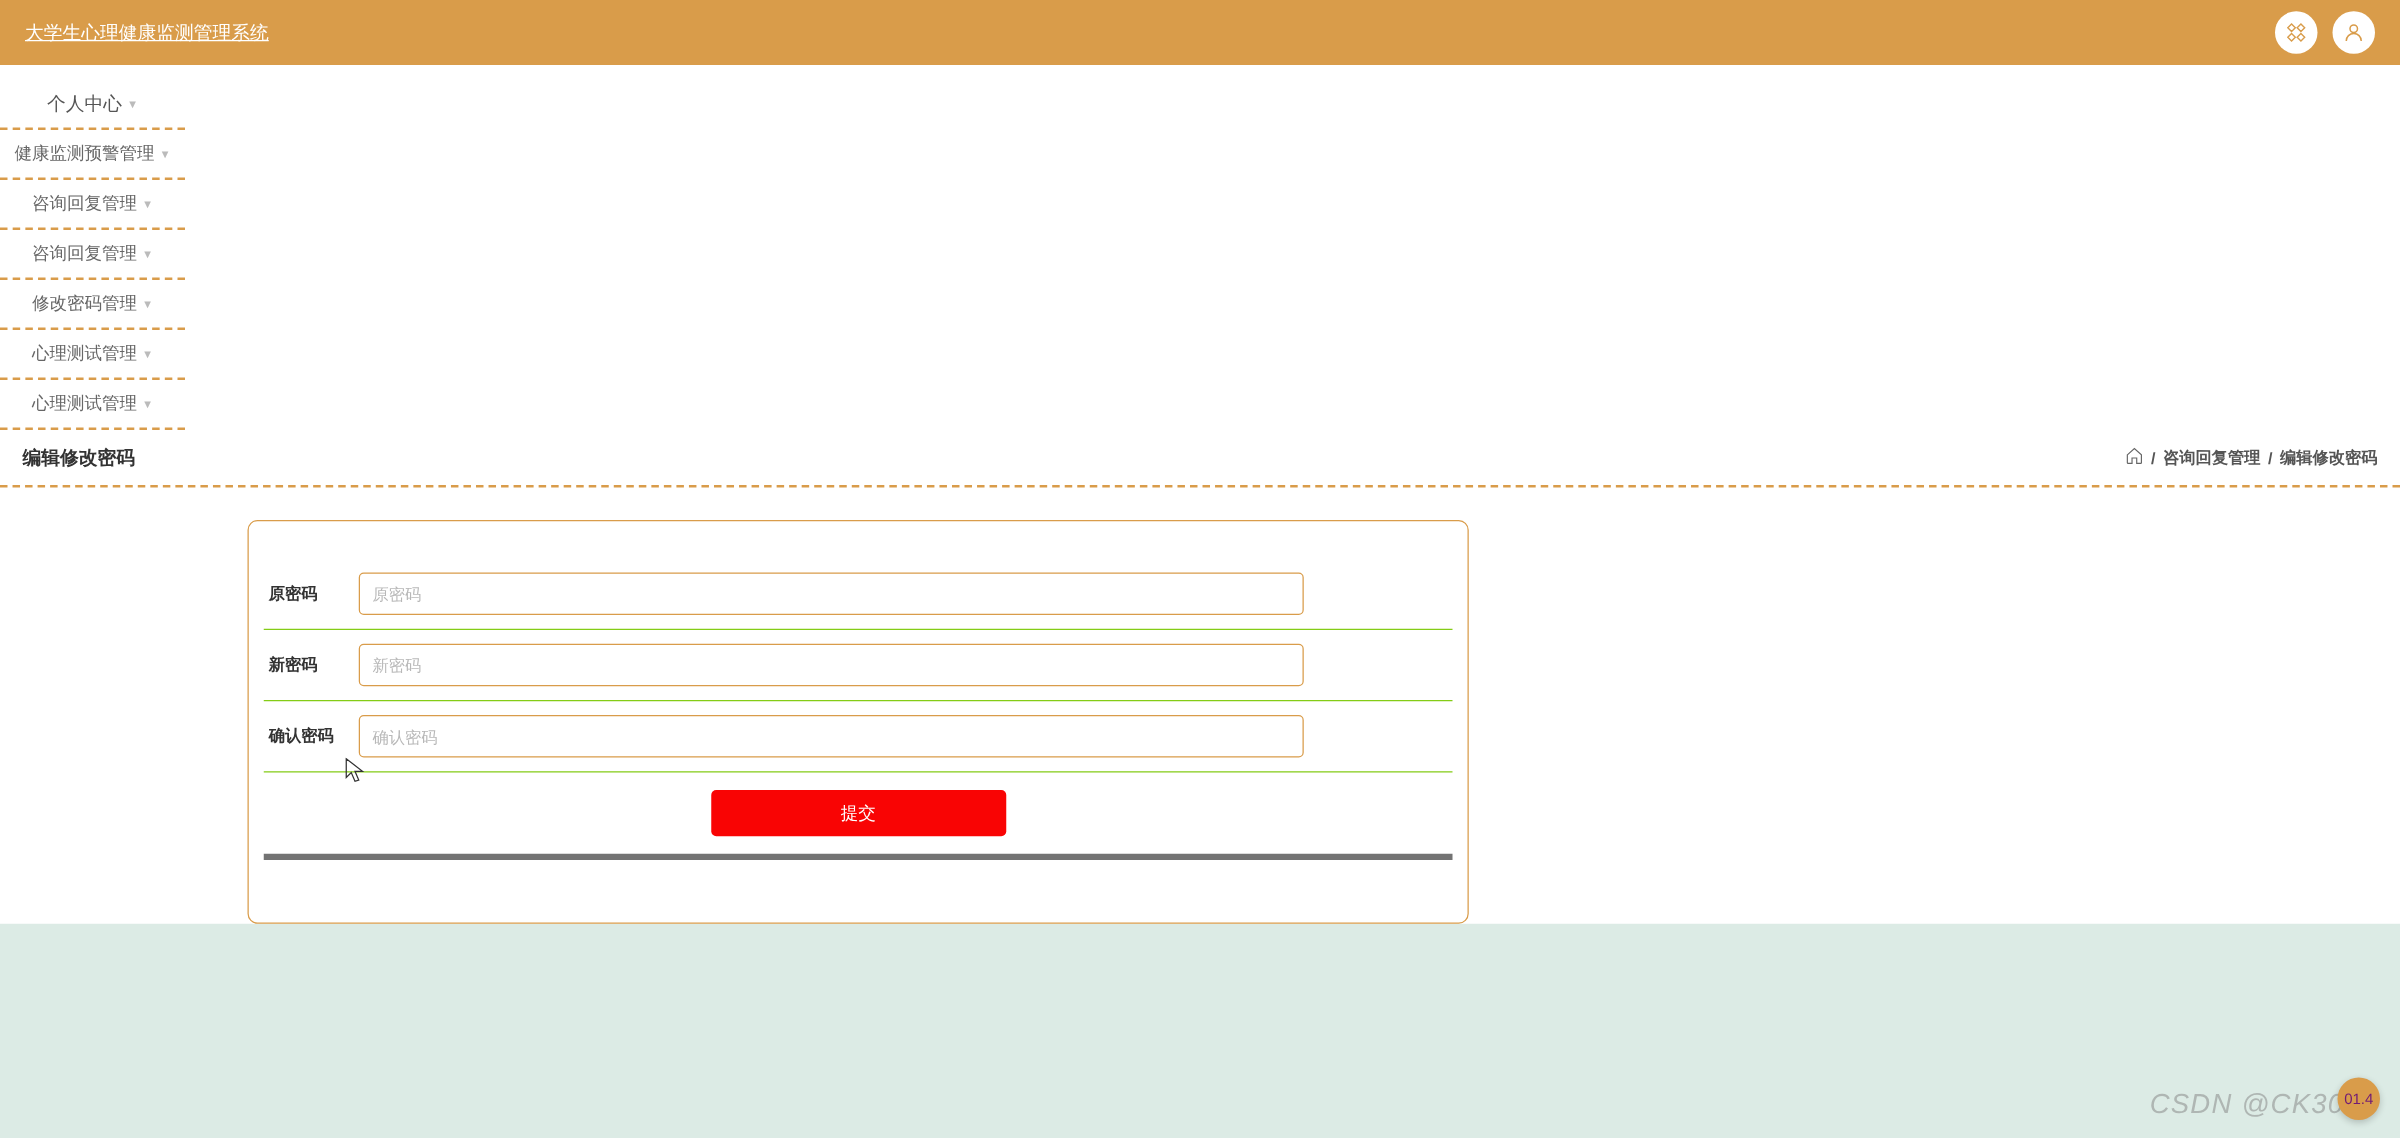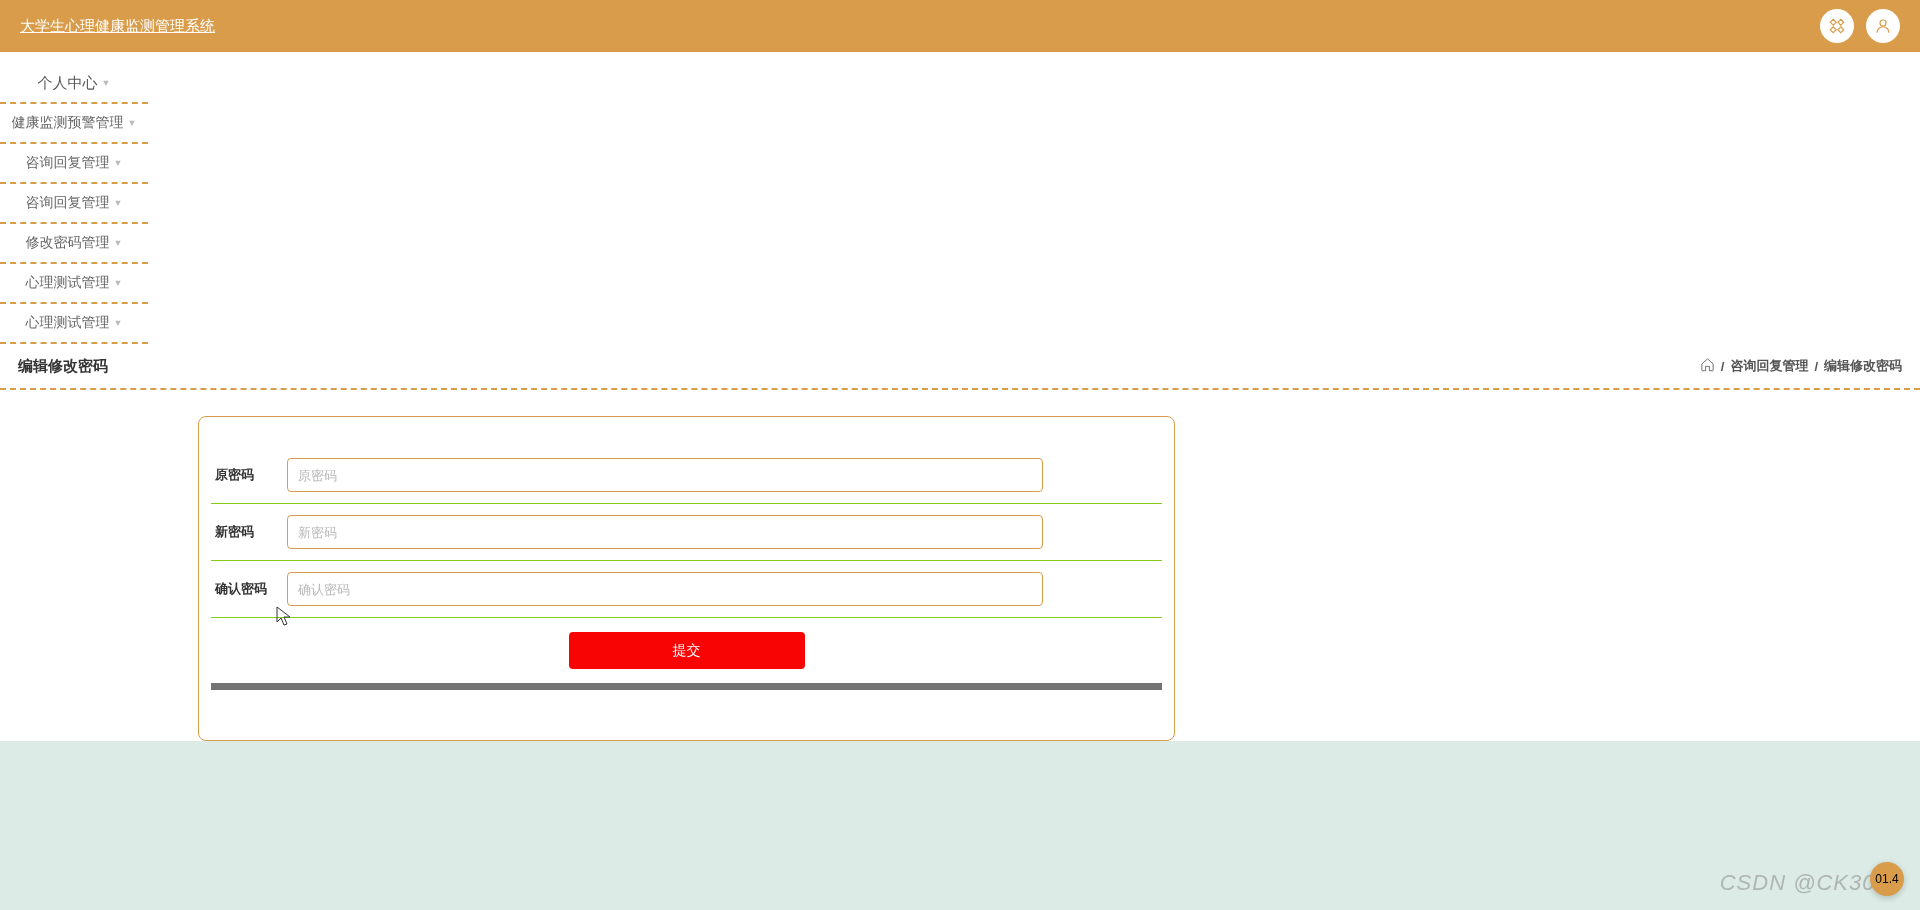--- a/index.html
+++ b/index.html
@@ -145,21 +145,21 @@
       color: #333;
       outline: none;
     }
     .form-input::placeholder {
       color: #b8b8b8;
     }
     .submit-row {
       display: flex;
       justify-content: center;
       padding: 14px 0;
-      border-bottom: 7px solid #737373;
+      border-bottom: 5px solid #737373;
     }
     .submit-btn {
       width: 236px;
       height: 37px;
       background: #f90404;
       color: #fff;
       border: none;
       border-radius: 4px;
       font-size: 14px;
       cursor: pointer;
@@ -178,21 +178,21 @@
       position: absolute;
       bottom: 14px;
       right: 16px;
       width: 34px;
       height: 34px;
       background: #d99c4a;
       border-radius: 50%;
       display: flex;
       align-items: center;
       justify-content: center;
-      color: #000000;
+      color: #701a75;
       font-size: 12px;
       box-shadow: 0 2px 6px rgba(0,0,0,0.2);
       margin-left: 47px;
     }
     .cursor-indicator {
       position: absolute;
       left: 276px;
       top: 262px;
       pointer-events: none;
     }

